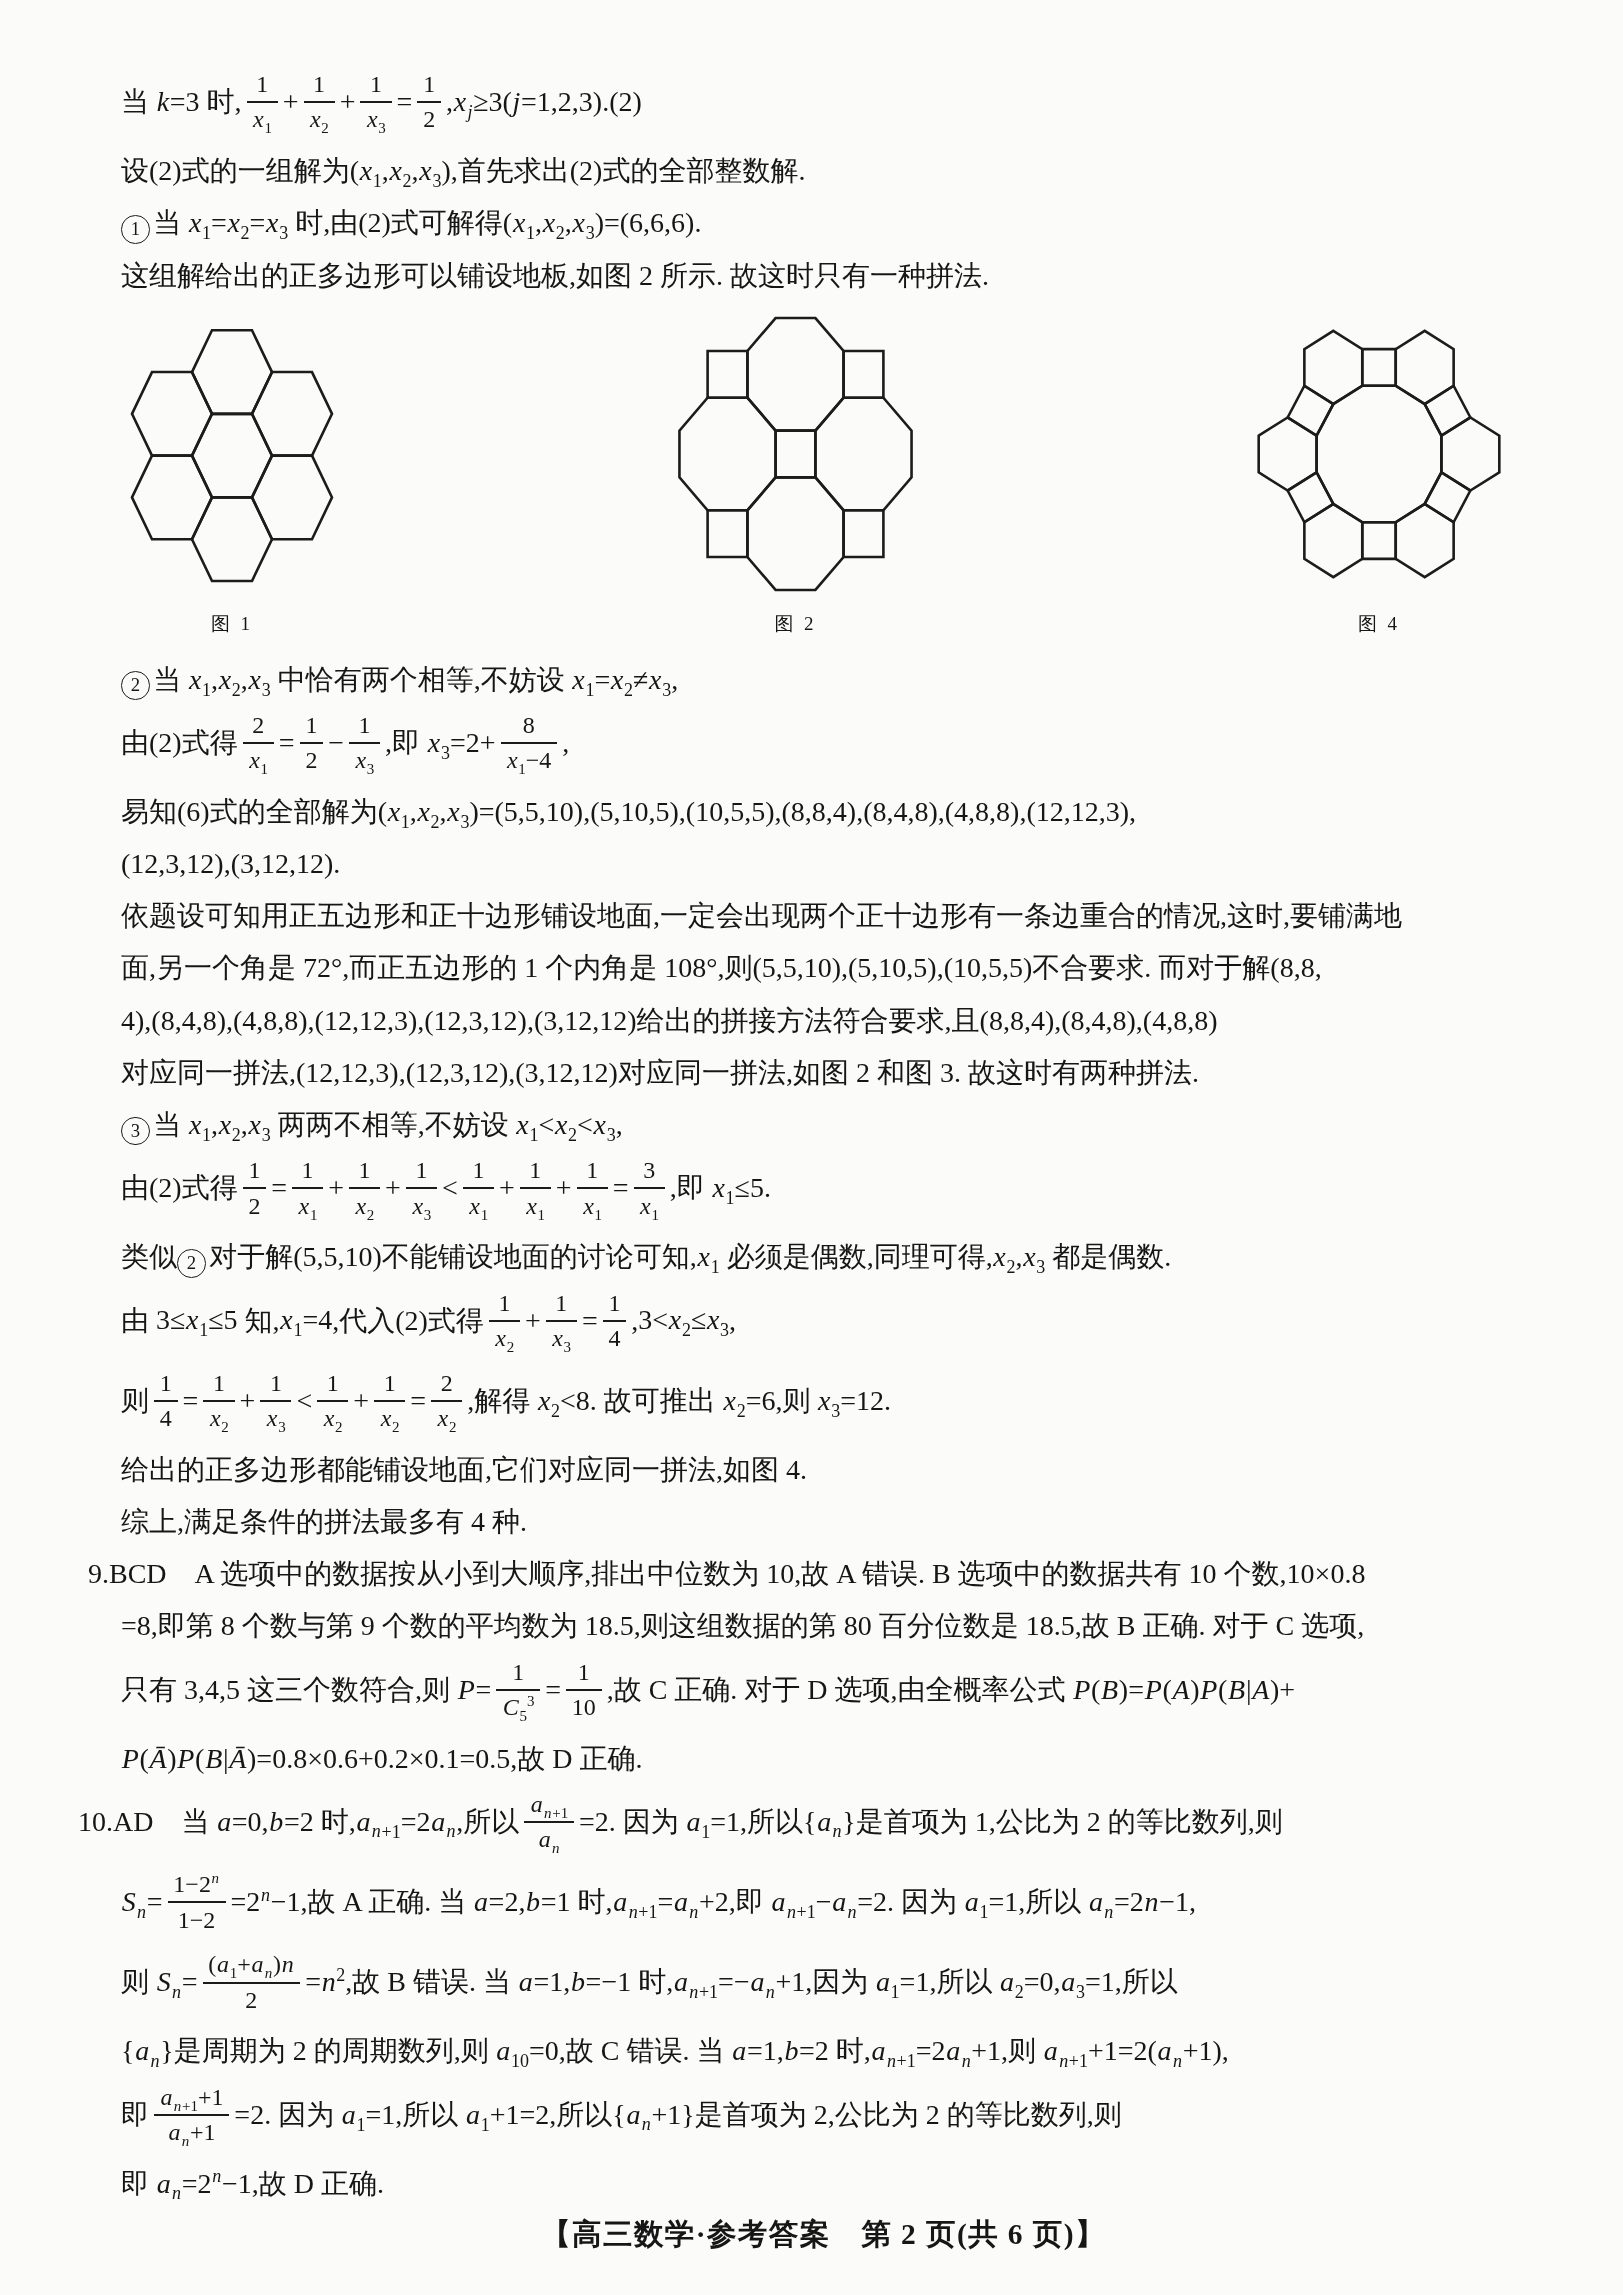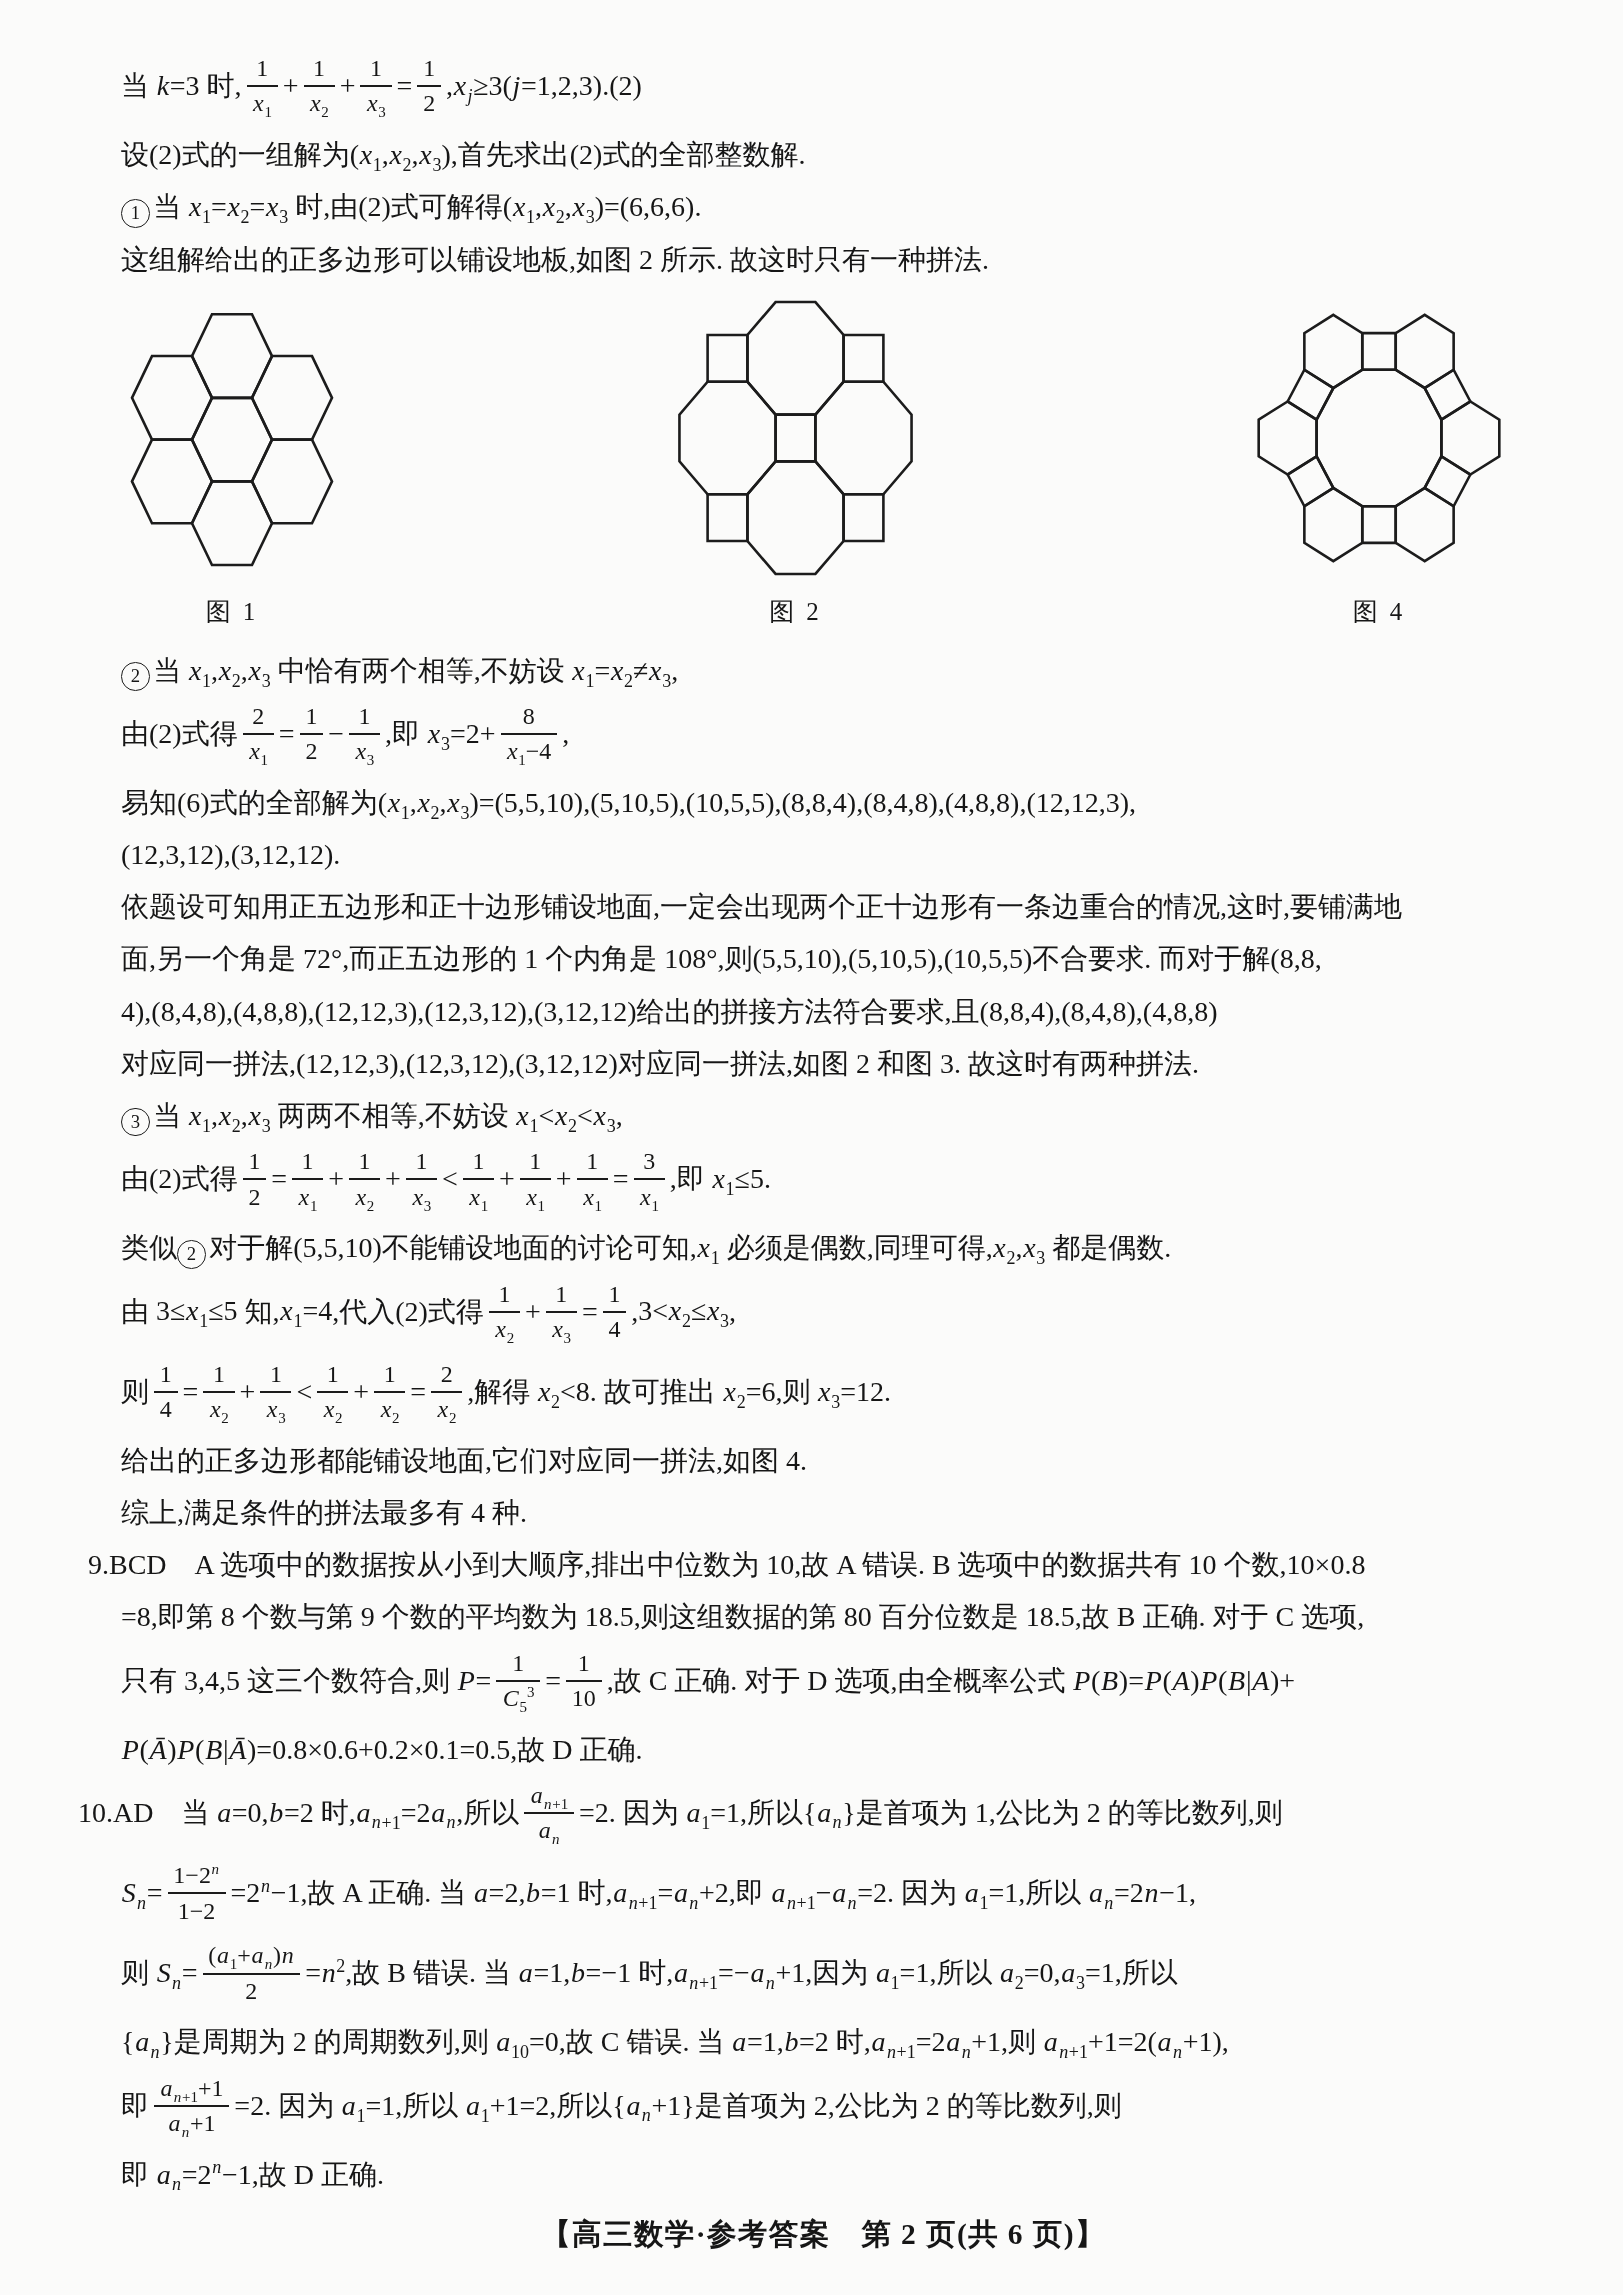--- a/index.html
+++ b/index.html
@@ -2,40 +2,40 @@
 <html style="font-size:11.5px"><head>
 <meta charset="utf-8">
 <title>高三数学·参考答案</title>
 <style>
   html,body{margin:0;padding:0}
   body{
     width:1623px;height:2295px;position:relative;overflow:hidden;
     background:#fbfbfa;color:#161616;
     font-family:"Liberation Serif","DejaVu Serif",serif;
   }
-  #content{padding:52px 106px 0 121px;font-size:28px}
+  #content{padding:68px 106px 0 121px;font-size:28px}
   .line{line-height:45px;margin-bottom:7.2px;white-space:nowrap}
   .line i{font-style:italic;padding:0 0.7px}
   sub,sup{font-size:18px;line-height:0}
   .fr{display:inline-block;vertical-align:middle;text-align:center;
       font-size:24px;line-height:29px;margin:4.3px 5px;position:relative;top:-2.2px}
   .fr .num{display:block;border-bottom:2.2px solid #1b1b1b;padding:0 5.8px 2.2px}
   .fr .den{display:block;padding:2.2px 5.8px 0}
   .fr sub,.fr sup{font-size:15px}
   .circ{display:inline-block;width:26.6px;height:26.6px;line-height:26.6px;
         border:1.8px solid #1b1b1b;border-radius:50%;text-align:center;
         font-size:18.7px;vertical-align:-2.9px;margin:0 3.6px 0 0}
   .h9{margin-left:-33px}
   .h10{margin-left:-43px}
   .figrow{display:flex;justify-content:space-between;align-items:flex-end;
           margin:16px 10px 20px 2.9px}
   .figbox{display:flex;flex-direction:column;align-items:center}
   .figsvg polygon,.figsvg rect{fill:none;stroke:#1c1c1c;stroke-width:2.6;
           vector-effect:non-scaling-stroke;stroke-linejoin:miter}
-  .figcap{margin-top:17px;font-size:25px;letter-spacing:2.9px}
+  .figcap{margin-top:17px;font-size:19px;letter-spacing:2.9px}
   #footer{position:absolute;bottom:40px;left:12px;width:100%;text-align:center;
           font-size:29.5px;font-weight:bold;letter-spacing:1.4px}
 </style>
 </head>
 <body>
 
 <div id="content">
     <div class="line"><span>当 </span><span><i>k</i></span><span>=3 时,</span><span class="fr"><span class="num">1</span><span class="den"><i>x</i><sub>1</sub></span></span><span>+</span><span class="fr"><span class="num">1</span><span class="den"><i>x</i><sub>2</sub></span></span><span>+</span><span class="fr"><span class="num">1</span><span class="den"><i>x</i><sub>3</sub></span></span><span>=</span><span class="fr"><span class="num">1</span><span class="den">2</span></span><span>,</span><span><i>x</i><sub><i>j</i></sub>≥3(<i>j</i>=1,2,3).(2)</span></div>
     <div class="line"><span>设(2)式的一组解为(</span><span><i>x</i><sub>1</sub>,<i>x</i><sub>2</sub>,<i>x</i><sub>3</sub></span><span>),首先求出(2)式的全部整数解.</span></div>
     <div class="line"><span class="circ">1</span><span>当 </span><span><i>x</i><sub>1</sub>=<i>x</i><sub>2</sub>=<i>x</i><sub>3</sub></span><span> 时,由(2)式可解得(</span><span><i>x</i><sub>1</sub>,<i>x</i><sub>2</sub>,<i>x</i><sub>3</sub></span><span>)=(6,6,6).</span></div>

